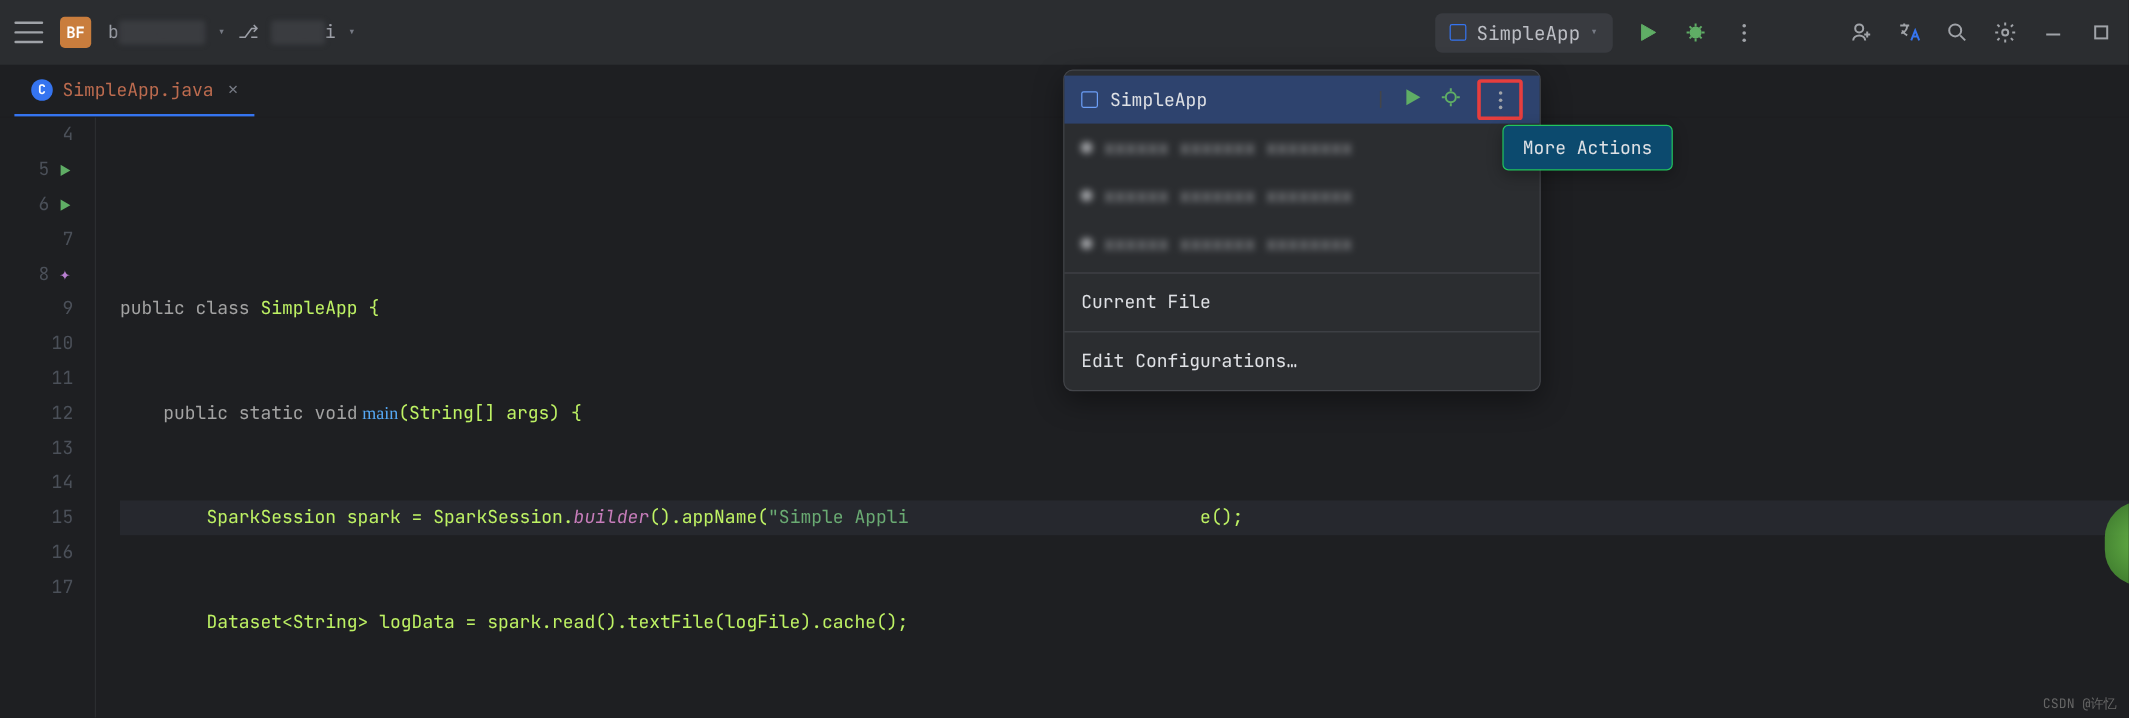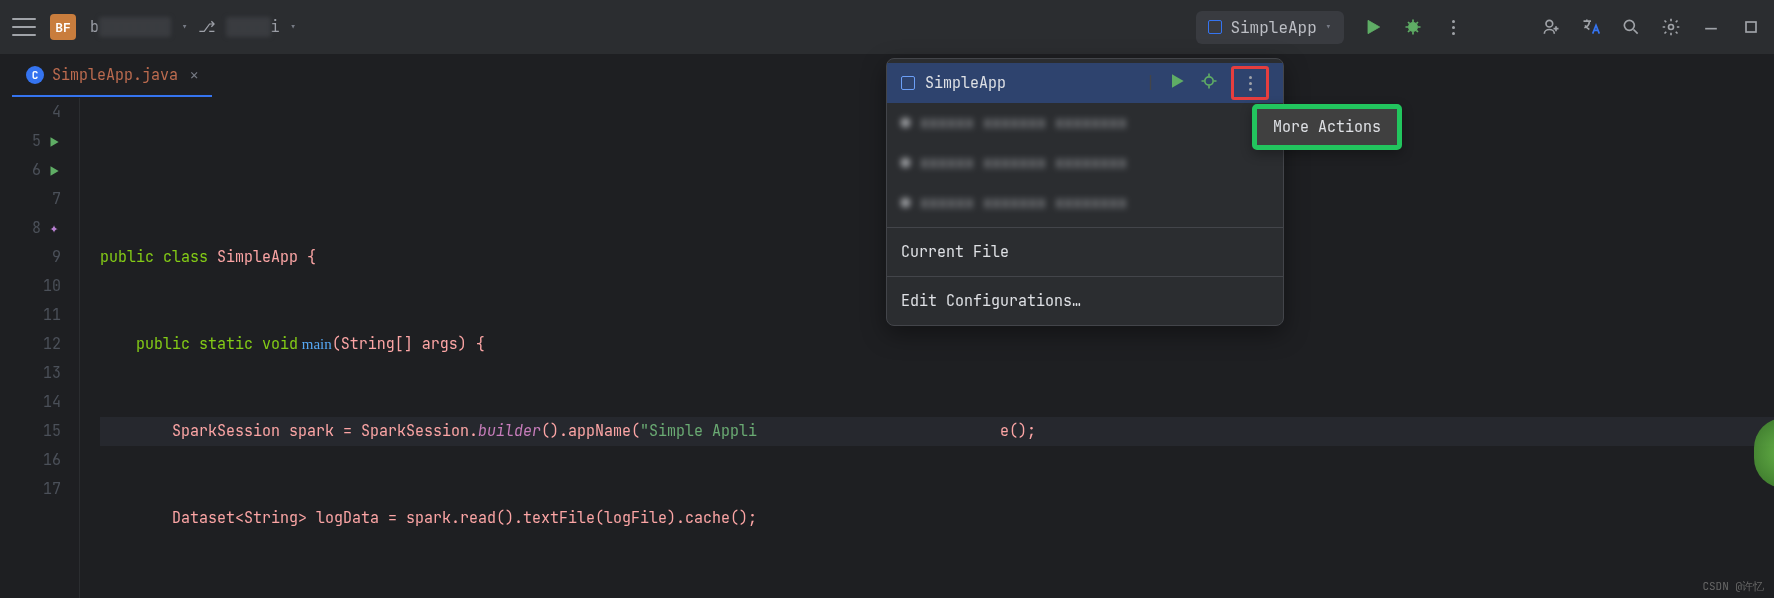--- a/index.html
+++ b/index.html
@@ -41,22 +41,22 @@
   .tab .c-icon { width: 18px; height: 18px; border-radius: 50%; background: #3574f0; color: #fff; display: flex; align-items: center; justify-content: center; font-size: 11px; font-weight: 700; }
   .tab .close { color: #767a84; font-size: 14px; cursor: pointer; margin-left: 4px; }
   
   .editor { display: flex; font-family: "JetBrains Mono", Consolas, monospace; font-size: 15px; line-height: 29px; background: #1e1f22; }
   .gutter { width: 80px; text-align: right; padding-right: 8px; color: #4b5059; user-select: none; position: relative; border-right: 1px solid #2b2d30; }
   .gutter-line { height: 29px; display: flex; justify-content: flex-end; align-items: center; gap: 6px; padding-right: 10px; }
   .gutter-icon { width: 14px; height: 14px; display: inline-flex; align-items: center; justify-content: center; }
   .code { flex: 1; padding-left: 20px; white-space: pre; color: #bcbec4; }
   .code-line { height: 29px; }
   .code-line.hl { background: #26282e; }
-  .k { color: #84cc16; }
-  .t { color: #fca5a5; }
+  .k { color: #a3a3a3; }
+  .t { color: #bef264; }
   .m { color: #56a8f5; font-family: Liberation Serif, serif; }
   .s { color: #6aab73; }
   .it { font-style: italic; color: #c77dbb; }
   
   .popup {
     position: absolute;
     top: 58px; left: 886px;
     width: 398px;
     background: #2b2d30;
     border: 1px solid #43454a;
@@ -71,22 +71,22 @@
   .popup-row .right-icons { margin-left: auto; display: flex; gap: 12px; align-items: center; }
   .popup-row.ob { filter: blur(3px); opacity: .7; }
   .popup-sep { height: 1px; background: #43454a; margin: 4px 0; }
   .more-box { border: 3px solid #e63e3e; border-radius: 3px; width: 38px; height: 34px; display: flex; align-items: center; justify-content: center; }
   .vdots { display: flex; flex-direction: column; gap: 3px; }
   .vdots span { width: 3px; height: 3px; background: #a0a3a8; border-radius: 50%; }
   
   .tooltip {
     position: absolute;
     top: 104px; left: 1252px;
-    background: #404040;
-    border: 5px solid #22c55e;
+    background: #0c4a6e;
+    border: 1px solid #22c55e;
     border-radius: 5px;
     padding: 8px 16px;
     font-size: 15px;
     color: #dfe1e5;
     z-index: 30;
     box-shadow: 0 4px 12px rgba(0,0,0,.3);
   }
   .watermark { position: absolute; bottom: 4px; right: 10px; font-size: 11px; color: #666; z-index: 50; margin-left: 36px; }
   .green-blob { position: absolute; right: -10px; bottom: 110px; width: 30px; height: 70px; background: radial-gradient(circle at right, #6cc04a, #3a7a2a); border-radius: 40px 0 0 40px; opacity: .9; z-index: 5; }
 </style>

